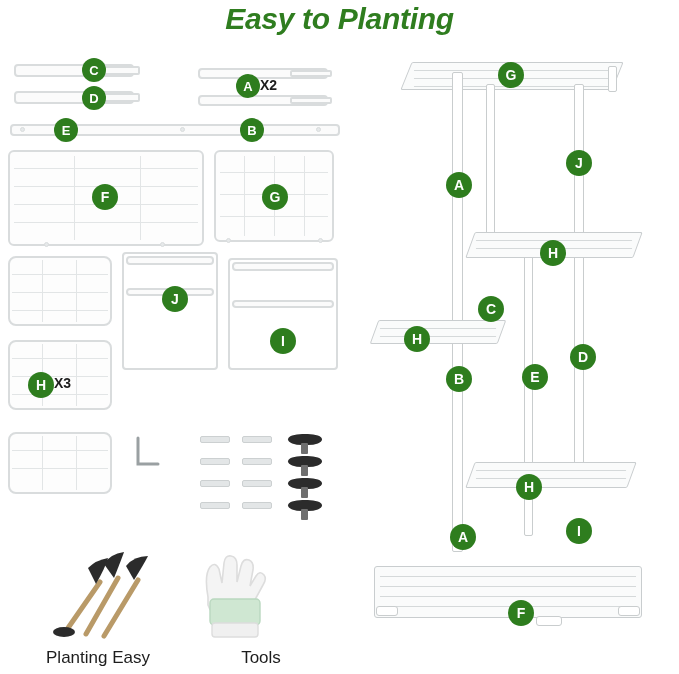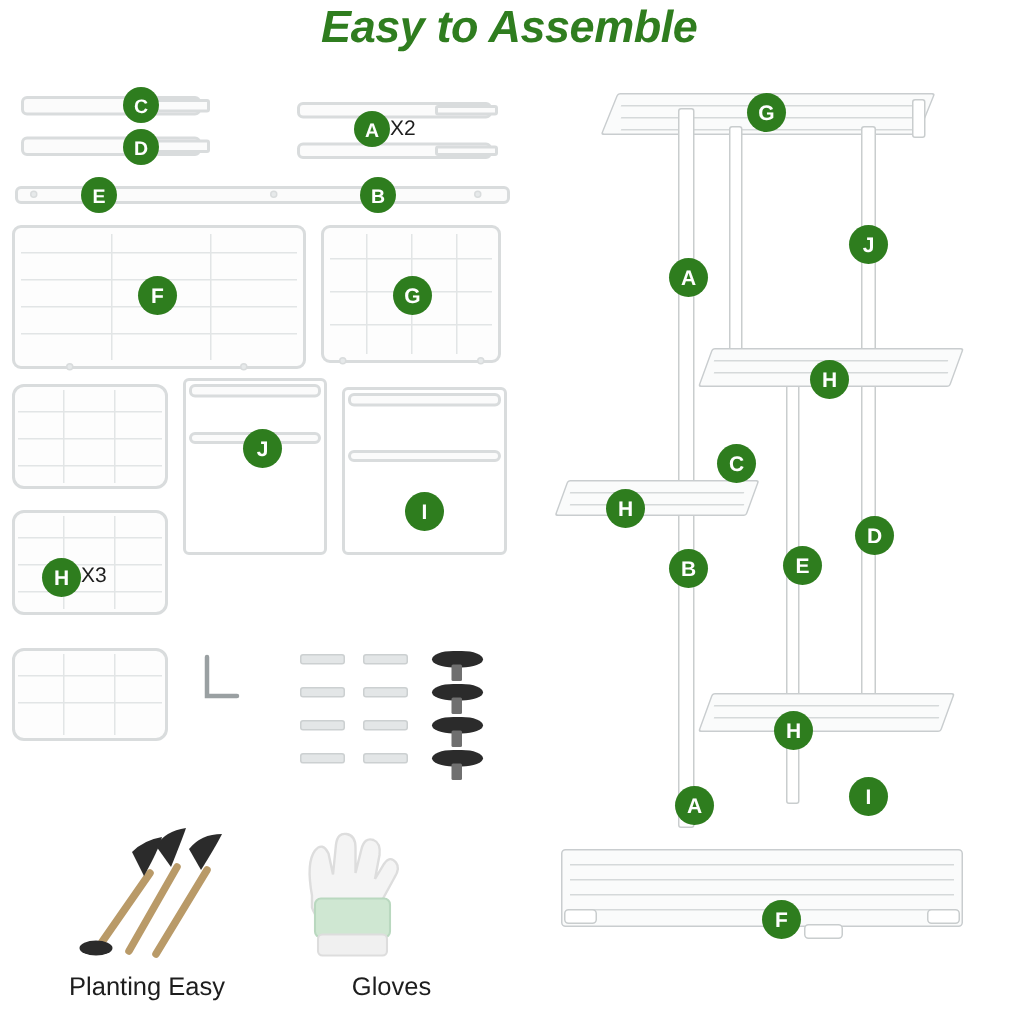--- a/index.html
+++ b/index.html
@@ -69,21 +69,21 @@
     display:flex;
     align-items:center;
     justify-content:center;
     box-sizing:border-box;
     z-index:6;
   }
   .badge.sm{width:24px;height:24px;font-size:13px;}
   .mult{
     position:absolute;
     font-size:14px;
-    font-weight:normal;
+    font-weight:bold;
     color:#1d1d1d;
     z-index:6;
   }
 
   
   .caption{
     position:absolute;
     font-size:17px;
     color:#1d1d1d;
     text-align:center;
@@ -123,21 +123,21 @@
     position:absolute;
     background:#6f6f6f;
     border-radius:1px;
   }
 </style>
 </head>
 <body>
 
 <div class="root">
 
-  <div class="title">Easy to Assemble</div>
+  <div class="title">Easy to Planting</div>
 
   <div>
 
     <div class="bar" style="left:14px;top:64px;width:120px;height:13px;"></div>
     <div class="bar" style="left:100px;top:66px;width:40px;height:9px;border-radius:2px;"></div>
     <div class="badge sm" style="left:82px;top:58px;">C</div>
 
     <div class="bar" style="left:14px;top:91px;width:120px;height:13px;"></div>
     <div class="bar" style="left:100px;top:93px;width:40px;height:9px;border-radius:2px;"></div>
     <div class="badge sm" style="left:82px;top:86px;">D</div>
@@ -251,21 +251,21 @@
         <ellipse cx="26" cy="84" rx="11" ry="5"></ellipse>
       </g>
     </svg>
     <div class="caption" style="left:18px;top:648px;width:160px;">Planting Easy</div>
 
     <svg style="position:absolute;left:194px;top:545px;" width="78" height="100" viewBox="0 0 78 100">
       <path d="M14 52 q-4 -22 2 -30 q5 -6 9 2 l3 14 l2 -20 q1 -8 7 -7 q6 1 6 9 l0 17 l4 -16 q2 -8 8 -6 q5 2 4 10 l-3 16 l6 -10 q4 -6 8 -1 q3 4 -1 10 l-12 22 q-4 8 -14 8 l-16 0 q-10 0 -13 -10 z" fill="#f4f4f4" stroke="#dddddd" stroke-width="1.6"></path>
       <rect x="16" y="54" width="50" height="26" rx="4" fill="#cfe7d2" stroke="#b9d8bf" stroke-width="1.4"></rect>
       <rect x="18" y="78" width="46" height="14" rx="3" fill="#f0f0f0" stroke="#dddddd" stroke-width="1.4"></rect>
     </svg>
-    <div class="caption" style="left:186px;top:648px;width:150px;">Gloves</div>
+    <div class="caption" style="left:186px;top:648px;width:150px;">Tools</div>
   </div>
 
   <div>
 
     <div class="shelf" style="left:406px;top:62px;width:212px;height:28px;transform:skewX(-22deg);"></div>
     <div class="slat" style="left:414px;top:70px;width:200px;transform:skewX(-22deg);"></div>
     <div class="slat" style="left:414px;top:78px;width:200px;transform:skewX(-22deg);"></div>
     <div class="slat" style="left:414px;top:86px;width:200px;transform:skewX(-22deg);"></div>
 
     <div class="post" style="left:452px;top:72px;width:11px;height:480px;"></div>

